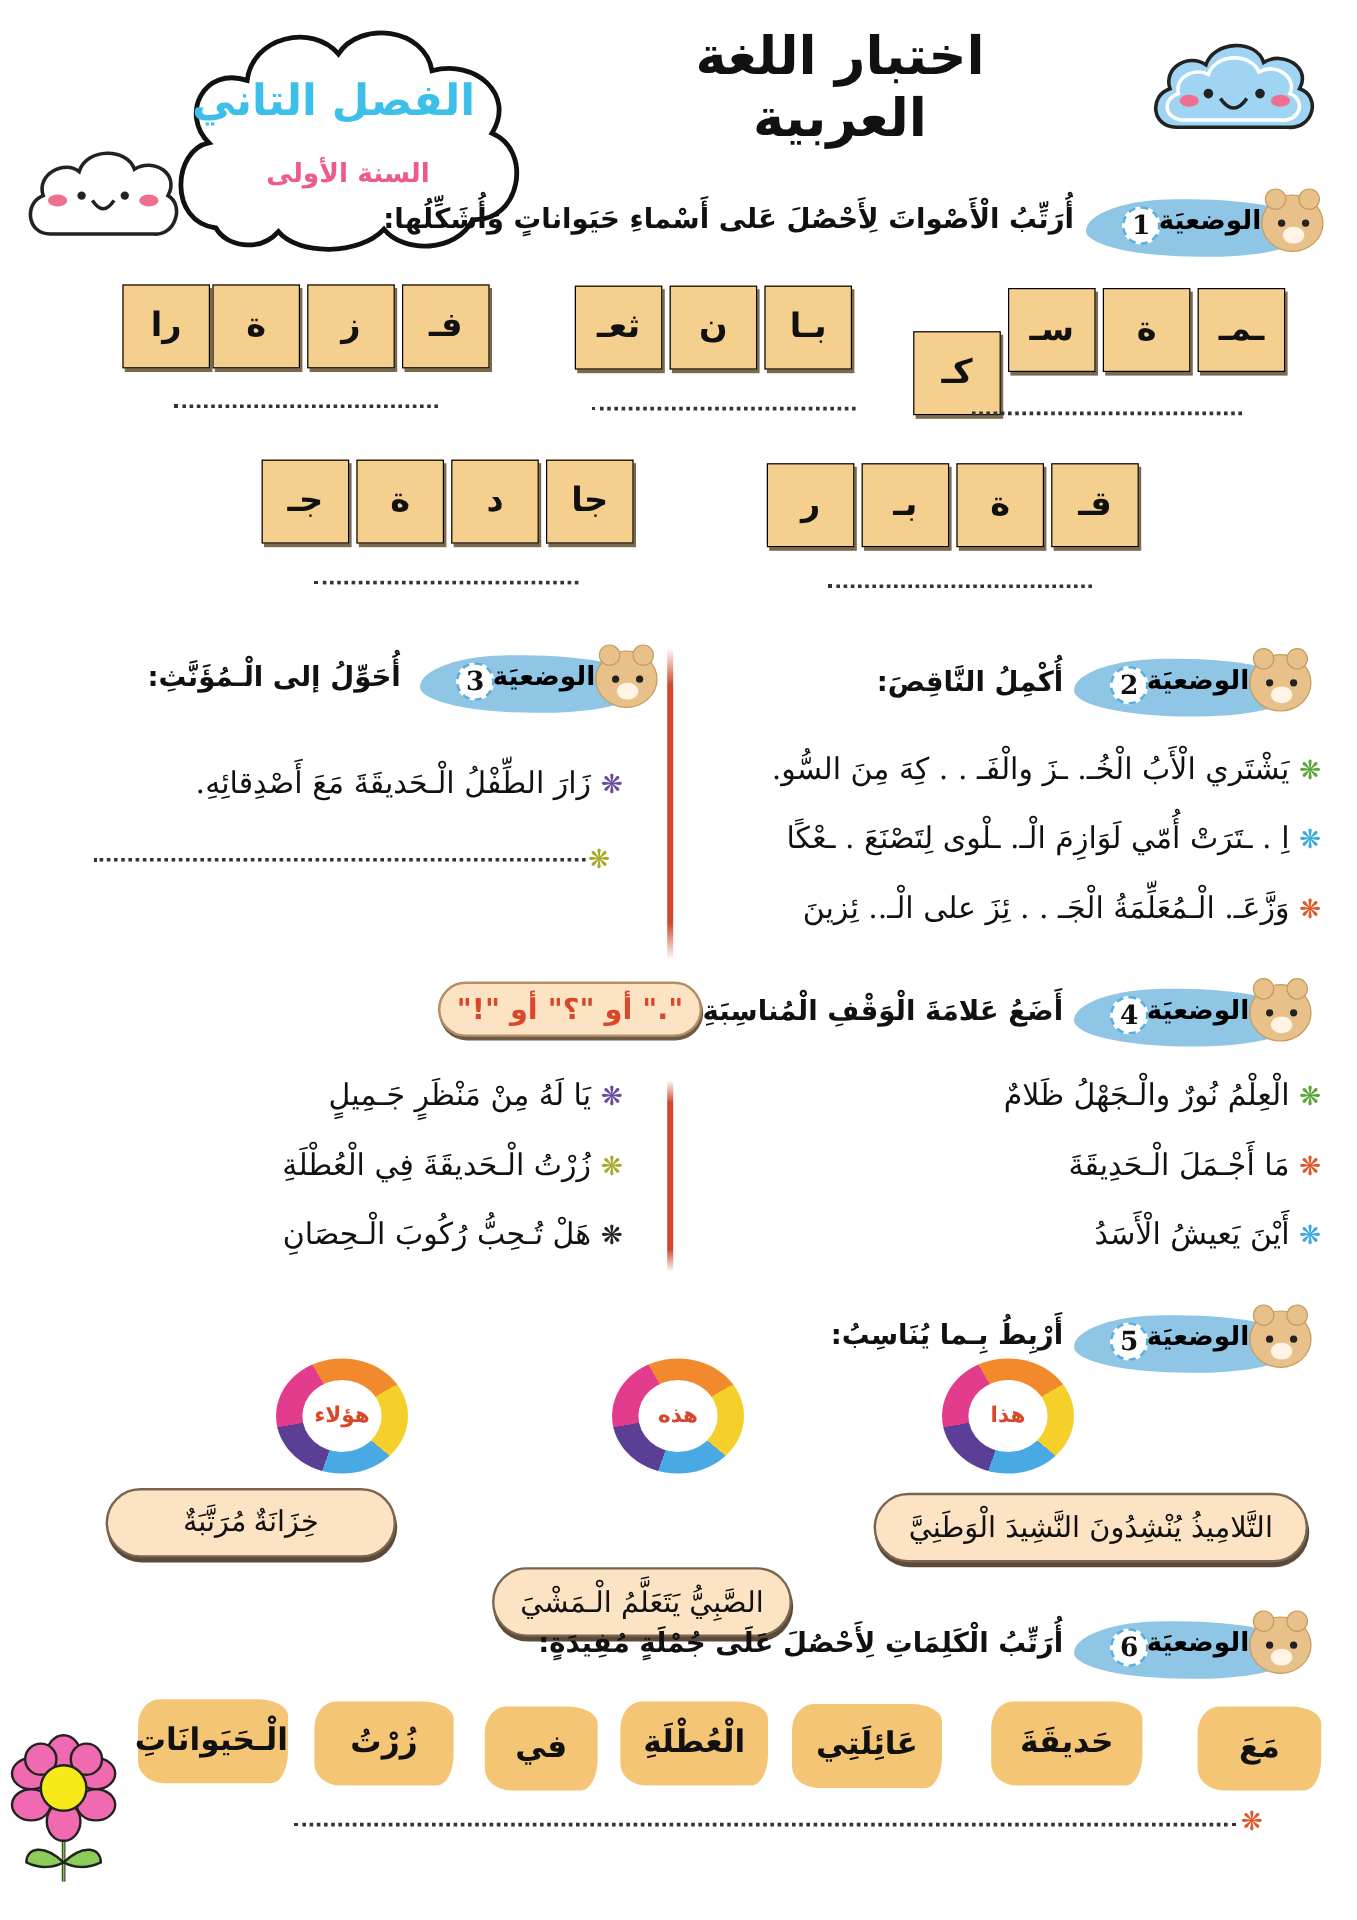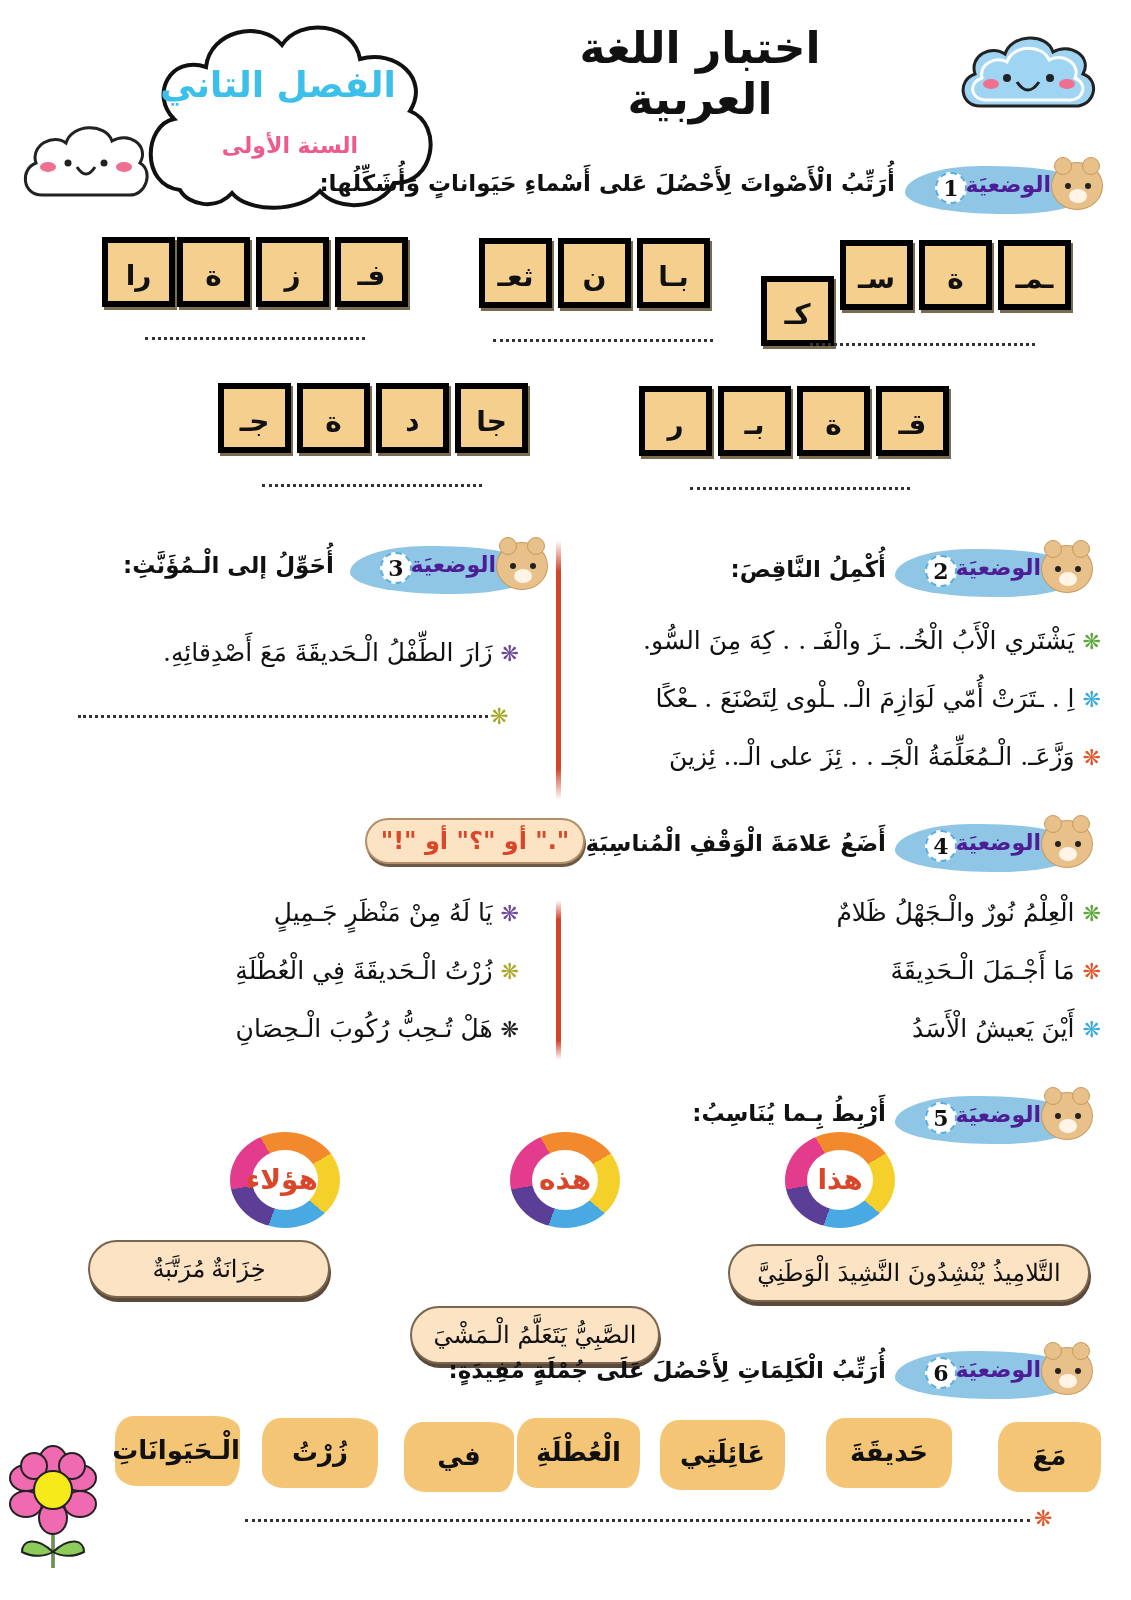--- a/index.html
+++ b/index.html
@@ -20,42 +20,42 @@
 
   
   .badge { position: absolute; height: 56px; width: 200px; }
   .badge .blob { position: absolute; left: 0; top: 6px; width: 190px; height: 48px; background: #8fc6e6; border-radius: 40% 55% 45% 50% / 55% 50% 50% 45%; }
   .badge .bear { position: absolute; right: 2px; top: 2px; width: 52px; height: 48px; border-radius: 50%; background: #e8c089; border: 1px solid #c89a5c; }
   .badge .bear::before, .badge .bear::after { content: ""; position: absolute; top: -6px; width: 16px; height: 16px; border-radius: 50%; background: #e8c089; border: 1px solid #c89a5c; }
   .badge .bear::before { left: 2px; }
   .badge .bear::after { right: 2px; }
   .badge .eye { position: absolute; width: 6px; height: 6px; border-radius: 50%; background: #222; top: 20px; }
   .badge .snout { position: absolute; left: 17px; top: 26px; width: 18px; height: 14px; border-radius: 50%; background: #fff4e6; }
-  .badge .blabel { position: absolute; right: 54px; top: 12px; font-size: 22px; font-weight: bold; color: #4c1d95; white-space: nowrap; }
+  .badge .blabel { position: absolute; right: 54px; top: 12px; font-size: 22px; font-weight: bold; color: #000000; white-space: nowrap; }
   .badge .num { position: absolute; right: 138px; top: 12px; width: 32px; height: 32px; border-radius: 50%; background: #fff; border: 2px dashed #5aaedc; font-family: "DejaVu Serif", serif; font-size: 22px; font-weight: bold; text-align: center; line-height: 28px; color: #111; }
 
   .instr { font-size: 23px; font-weight: bold; color: #111; white-space: nowrap; }
 
   
-  .tile { position: absolute; width: 73px; height: 70px; background: #f4cf8e; border: 6px solid #000000; box-shadow: 2px 3px 0 #7a6a50; font-size: 28px; font-weight: bold; text-align: center; line-height: 66px; color: #111; }
+  .tile { position: absolute; width: 73px; height: 70px; background: #f4cf8e; border: 1px solid #000000; box-shadow: 2px 3px 0 #7a6a50; font-size: 28px; font-weight: bold; text-align: center; line-height: 66px; color: #111; }
   .dots { position: absolute; height: 6px; border-bottom: 3px dotted #333; }
 
   
   .sent { position: absolute; font-family: "DejaVu Serif", serif; font-size: 25px; color: #111; white-space: nowrap; direction: rtl; }
   .star { display: inline-block; font-size: 22px; margin-left: 8px; }
 
   .divider { position: absolute; width: 5px; background: linear-gradient(#ffffff, #d2472a 12%, #d2472a 88%, #ffffff); border-radius: 3px; }
 
   .punct-pill { position: absolute; left: 365px; top: 818px; width: 220px; height: 46px; background: #fbe3c4; border: 2px solid #b38e66; border-radius: 24px; box-shadow: 1px 3px 0 #6d5a45; text-align: center; line-height: 42px; font-size: 24px; font-weight: bold; color: #d9472a; direction: rtl; }
 
   
   .flower-badge { position: absolute; width: 110px; height: 96px; }
   .flower-badge .ring { position: absolute; inset: 0; border-radius: 50%;
     background: conic-gradient(#f28a2d 0deg 60deg, #f6d02a 60deg 130deg, #49a9e3 130deg 200deg, #5b3f96 200deg 260deg, #e43c8c 260deg 330deg, #f28a2d 330deg 360deg); }
-  .flower-badge .core { position: absolute; left: 22px; top: 18px; width: 66px; height: 60px; border-radius: 50%; background: #fff; text-align: center; line-height: 60px; font-size: 28px; font-weight: bold; color: #d9472a; }
+  .flower-badge .core { position: absolute; left: 22px; top: 18px; width: 66px; height: 60px; border-radius: 50%; background: #fff; text-align: center; line-height: 60px; font-size: 18px; font-weight: bold; color: #d9472a; }
 
   .pill { position: absolute; height: 58px; background: #fbe3c4; border: 2px solid #7a6650; border-radius: 30px; box-shadow: 1px 4px 0 #5b4a3a; text-align: center; line-height: 54px; font-family: "DejaVu Serif", serif; font-size: 24px; color: #111; direction: rtl; white-space: nowrap; }
 
   
   .word { position: absolute; height: 70px; background: #f5c576; border-radius: 18px 26px 14px 22px / 22px 14px 26px 18px; text-align: center; line-height: 68px; font-size: 26px; font-weight: bold; color: #111; direction: rtl; white-space: nowrap; }
 
   
   .flower { left: 8px; top: 1440px; width: 90px; height: 130px; }
 </style>
 </head>
@@ -224,21 +224,21 @@
     </div>
   <span class="blabel rtl">الوضعيَة</span>
   <span class="num">6</span>
 </div>
 <div class="abs rtl instr" style="right:245px;top:1357px;">أُرَتِّبُ الْكَلِمَاتِ لِأَحْصُلَ عَلَى جُمْلَةٍ مُفِيدَةٍ:</div>
 
 <div class="word" style="left:998px;top:1422px;width:103px;">مَعَ</div>
 <div class="word" style="left:826px;top:1418px;width:126px;">حَديقَةَ</div>
 <div class="word" style="left:660px;top:1420px;width:125px;">عَائِلَتِي</div>
 <div class="word" style="left:517px;top:1418px;width:123px;">الْعُطْلَةِ</div>
-<div class="word" style="left:404px;top:1422px;width:110px;">في</div>
+<div class="word" style="left:404px;top:1422px;width:94px;">في</div>
 <div class="word" style="left:262px;top:1418px;width:116px;">زُرْتُ</div>
 <div class="word" style="left:115px;top:1416px;width:125px;">الْـحَيَوانَاتِ</div>
 
 <div class="abs" style="left:1034px;top:1506px;font-size:22px;color:#e0572a;">❋</div>
 <div class="dots" style="left:245px;top:1516px;width:785px;"></div>
 
 <svg class="abs flower" viewBox="0 0 90 130">
   <line x1="45" y1="60" x2="45" y2="128" stroke="#222" stroke-width="3"></line>
   <line x1="45" y1="60" x2="45" y2="128" stroke="#7cc04a" stroke-width="1.5"></line>
   <path d="M45 112 C28 96 14 100 14 112 C26 118 38 116 45 112 Z" fill="#8ccc5a" stroke="#222" stroke-width="2"></path>

